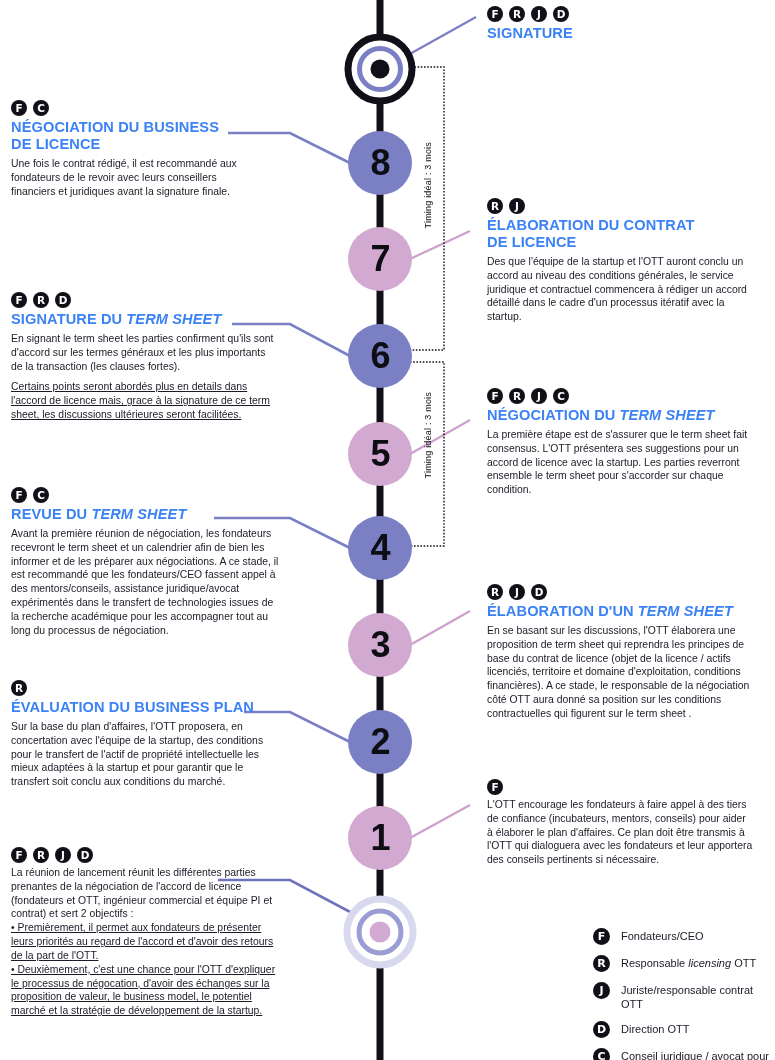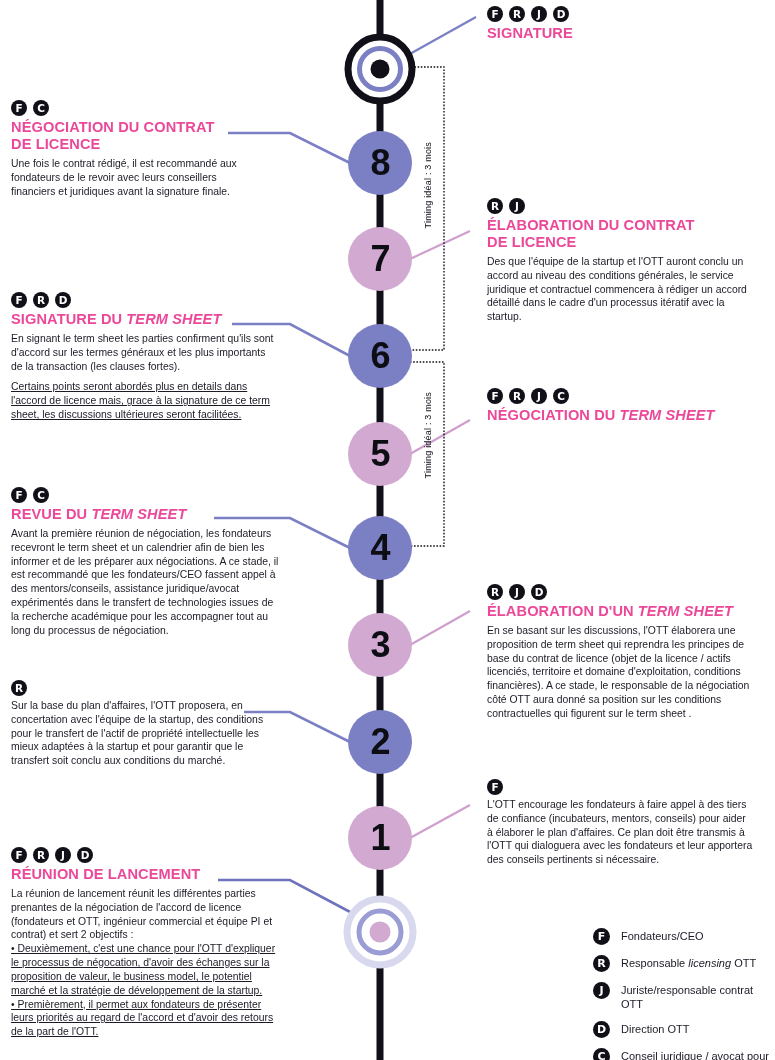--- a/index.html
+++ b/index.html
@@ -39,21 +39,21 @@
     font-size:10.5px;font-weight:bold;
     display:flex;align-items:center;justify-content:center;
     line-height:1;font-family:"DejaVu Sans",sans-serif;
   }
   h3{
     margin:0 0 4px 0;
     font-size:14.6px;
     font-weight:bold;
     letter-spacing:0.1px;
     line-height:1.16;
-    color:#ec4899;
+    color:#3b82f6;
   }
   h3 em{font-style:italic;}
   .body{
     font-size:10.4px;
     line-height:1.33;
     color:#1c1a26;
     margin:0;
   }
   .body + .body{margin-top:7px;text-decoration:underline;}
 
@@ -169,20 +169,21 @@
   </div>
 
   <div class="block" style="left:487px;top:388px;width:268px;">
     <div class="badges">
       <div class="badge">F</div>
       <div class="badge">R</div>
       <div class="badge">J</div>
       <div class="badge">C</div>
     </div>
     <h3><span>NÉGOCIATION DU </span><em>TERM SHEET</em></h3>
+    <p class="body">La première étape est de s'assurer que le term sheet fait consensus. L'OTT présentera ses suggestions pour un accord de licence avec la startup. Les parties reverront ensemble le term sheet pour s'accorder sur chaque condition.</p>
   </div>
 
   <div class="block" style="left:487px;top:584px;width:270px;">
     <div class="badges">
       <div class="badge">R</div>
       <div class="badge">J</div>
       <div class="badge">D</div>
     </div>
     <h3><span>ÉLABORATION D'UN </span><em>TERM SHEET</em></h3>
     <p class="body">En se basant sur les discussions, l'OTT élaborera une proposition de term sheet qui reprendra les principes de base du contrat de licence (objet de la licence / actifs licenciés, territoire et domaine d'exploitation, conditions financières). A ce stade, le responsable de la négociation côté OTT aura donné sa position sur les conditions contractuelles qui figurent sur le term sheet .</p>
@@ -194,21 +195,21 @@
     </div>
     <p class="body">L'OTT encourage les fondateurs à faire appel à des tiers de confiance (incubateurs, mentors, conseils) pour aider à élaborer le plan d'affaires. Ce plan doit être transmis à l'OTT qui dialoguera avec les fondateurs et leur apportera des conseils pertinents si nécessaire.</p>
   </div>
 
   <div class="block" style="left:11px;top:100px;width:252px;">
     <div class="badges">
       <div class="badge">F</div>
       <div class="badge">C</div>
     </div>
     <h3>
-      <span>NÉGOCIATION DU CONTRAT</span><br>
+      <span>NÉGOCIATION DU BUSINESS</span><br>
       <span>DE LICENCE</span>
     </h3>
     <p class="body">Une fois le contrat rédigé, il est recommandé aux fondateurs de le revoir avec leurs conseillers financiers et juridiques avant la signature finale.</p>
   </div>
 
   <div class="block" style="left:11px;top:292px;width:268px;">
     <div class="badges">
       <div class="badge">F</div>
       <div class="badge">R</div>
       <div class="badge">D</div>
@@ -224,34 +225,34 @@
       <div class="badge">C</div>
     </div>
     <h3><span>REVUE DU </span><em>TERM SHEET</em></h3>
     <p class="body">Avant la première réunion de négociation, les fondateurs recevront le term sheet et un calendrier afin de bien les informer et de les préparer aux négociations. A ce stade, il est recommandé que les fondateurs/CEO fassent appel à des mentors/conseils, assistance juridique/avocat expérimentés dans le transfert de technologies issues de la recherche académique pour les accompagner tout au long du processus de négociation.</p>
   </div>
 
   <div class="block" style="left:11px;top:680px;width:262px;">
     <div class="badges">
       <div class="badge">R</div>
     </div>
+    <h3>ÉVALUATION DU BUSINESS PLAN</h3>
     <p class="body">Sur la base du plan d'affaires, l'OTT proposera, en concertation avec l'équipe de la startup, des conditions pour le transfert de l'actif de propriété intellectuelle les mieux adaptées à la startup et pour garantir que le transfert soit conclu aux conditions du marché.</p>
   </div>
 
   <div class="block" style="left:11px;top:847px;width:272px;">
     <div class="badges">
       <div class="badge">F</div>
       <div class="badge">R</div>
       <div class="badge">J</div>
       <div class="badge">D</div>
     </div>
-    <h3>RÉUNION DE LANCEMENT</h3>
     <p class="body">La réunion de lancement réunit les différentes parties prenantes de la négociation de l'accord de licence (fondateurs et OTT, ingénieur commercial et équipe PI et contrat) et sert 2 objectifs :</p>
+    <p class="body" style="margin-top:0">• Premièrement, il permet aux fondateurs de présenter leurs priorités au regard de l'accord et d'avoir des retours de la part de l'OTT.</p>
     <p class="body" style="margin-top:0">• Deuxièmement, c'est une chance pour l'OTT d'expliquer le processus de négocation, d'avoir des échanges sur la proposition de valeur, le business model, le potentiel marché et la stratégie de développement de la startup.</p>
-    <p class="body" style="margin-top:0">• Premièrement, il permet aux fondateurs de présenter leurs priorités au regard de l'accord et d'avoir des retours de la part de l'OTT.</p>
   </div>
 
   <div class="legend">
     <div class="legend-row">
       <div class="badge">F</div>
       <div class="legend-txt"><span>Fondateurs/CEO</span></div>
     </div>
     <div class="legend-row">
       <div class="badge">R</div>
       <div class="legend-txt"><span>Responsable </span><em>licensing</em><span> OTT</span></div>

